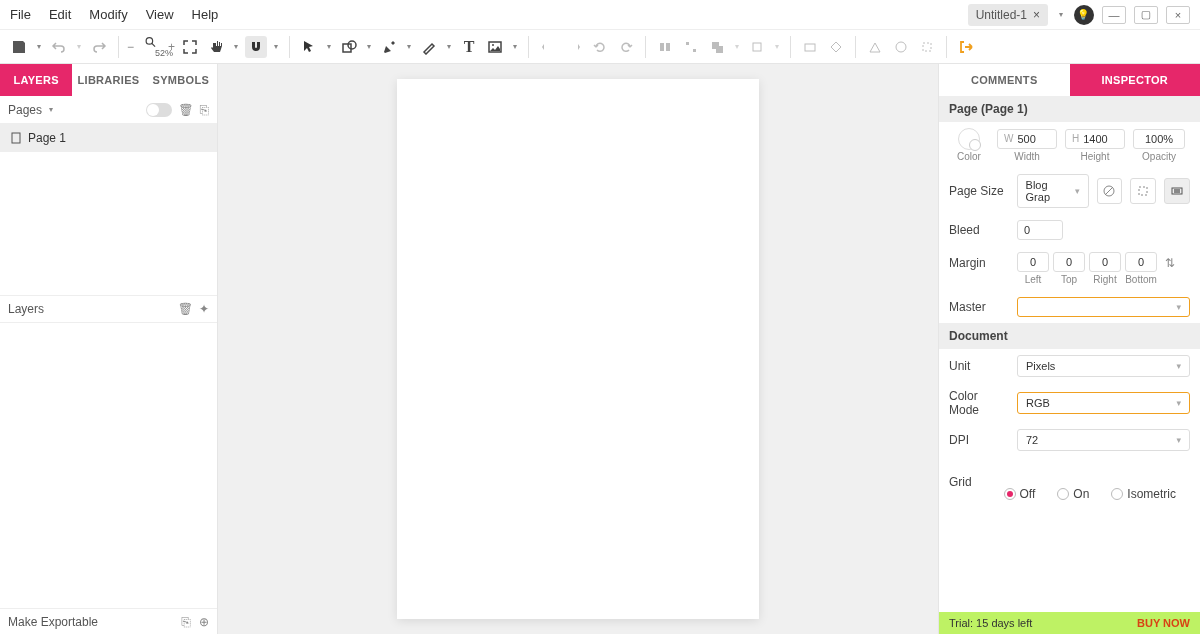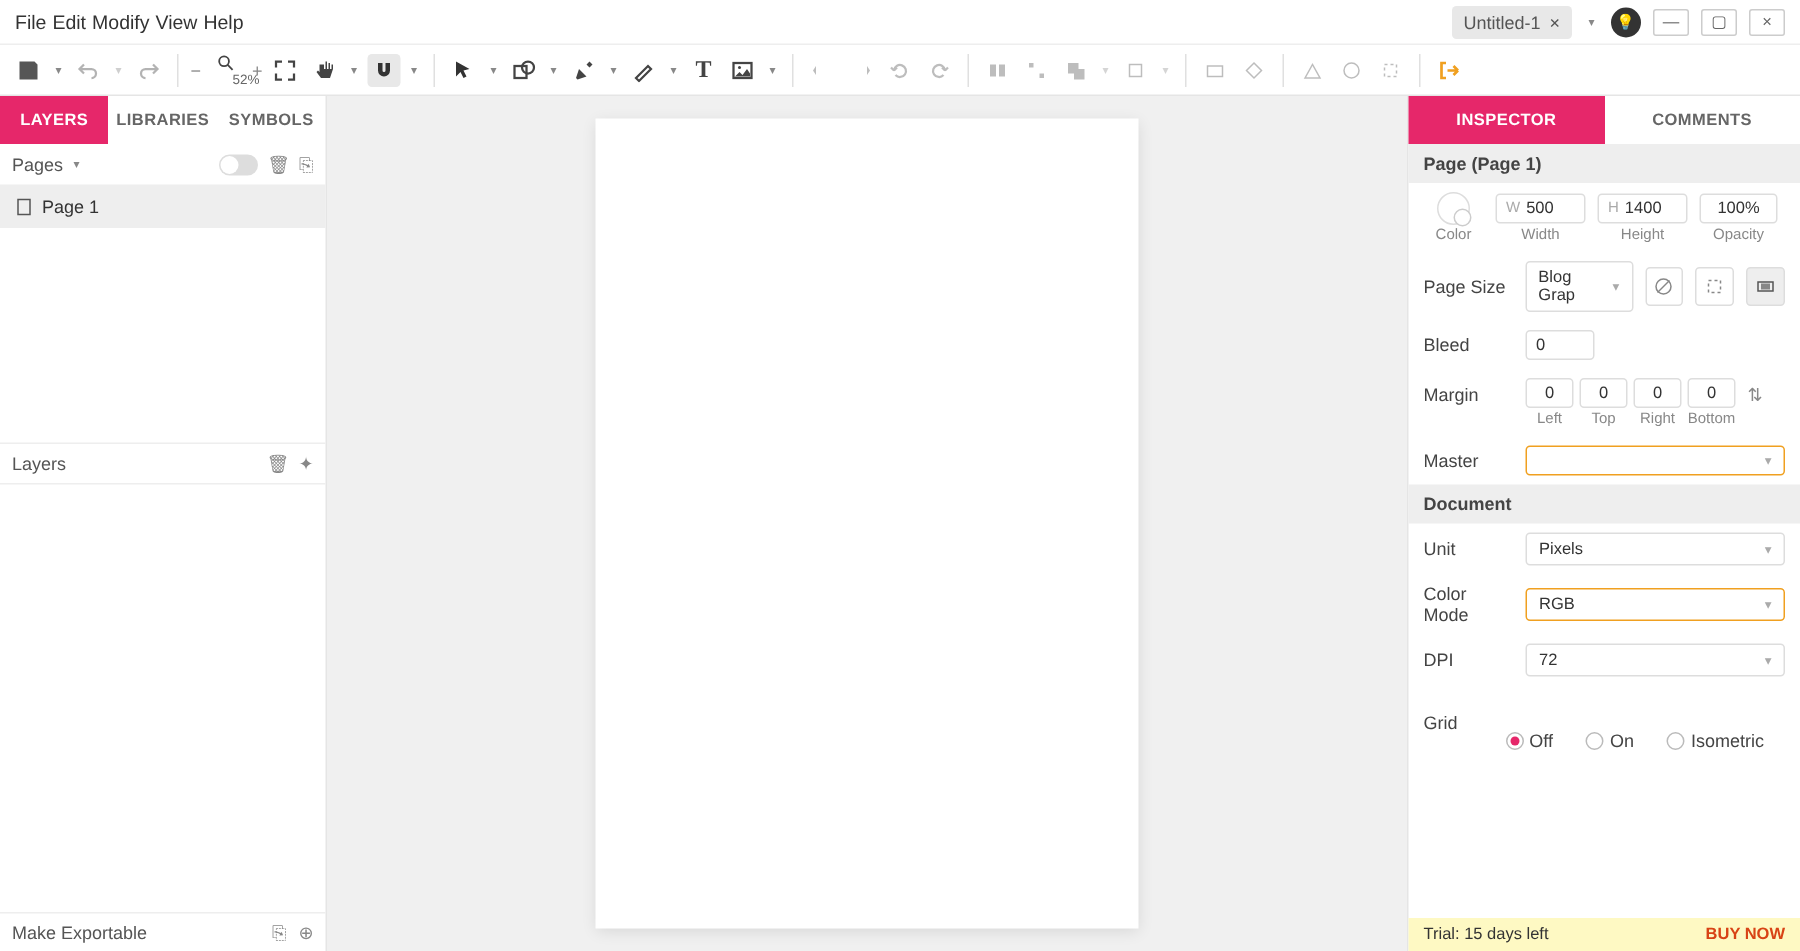--- a/index.html
+++ b/index.html
@@ -1,18 +1,18 @@
 <!DOCTYPE html>
 <html><head>
 <meta charset="utf-8">
 <style>
 *{box-sizing:border-box;margin:0;padding:0;font-family:-apple-system,BlinkMacSystemFont,"Segoe UI",Arial,sans-serif;}
 body{width:1200px;height:634px;overflow:hidden;background:#fff;font-size:12px;color:#333;}
 .topbar{height:30px;display:flex;align-items:center;border-bottom:1px solid #eee;padding:0 10px;}
-.menubar{display:flex;gap:4px;}
+.menubar{display:flex;gap:18px;}
 .menubar span{cursor:pointer;color:#333;font-size:13px;}
 .topbar-right{margin-left:auto;display:flex;align-items:center;gap:8px;}
 .doc-tab{background:#e8e8e8;border-radius:3px;padding:4px 8px;display:flex;align-items:center;gap:6px;font-size:12px;color:#555;}
 .win-btn{width:24px;height:18px;border:1px solid #ccc;border-radius:2px;display:flex;align-items:center;justify-content:center;color:#666;cursor:pointer;font-size:11px;}
 .toolbar{height:34px;display:flex;align-items:center;border-bottom:1px solid #e5e5e5;padding:0 8px;gap:4px;background:#fff;}
 .tbtn{width:22px;height:22px;display:flex;align-items:center;justify-content:center;color:#444;cursor:pointer;border-radius:3px;}
 .tbtn.active{background:#e8e8e8;}
 .tbtn.exit{color:#f0a020;}
 .dd{width:10px;display:flex;align-items:center;justify-content:center;color:#888;font-size:8px;cursor:pointer;}
 .divider{width:1px;height:22px;background:#e0e0e0;margin:0 4px;}
@@ -46,21 +46,21 @@
 .inp .prefix{color:#aaa;font-size:10px;}
 .wide-inp{width:60px;}
 .pct-inp{width:52px;justify-content:center;}
 .dropdown-inp{border:1px solid #ddd;border-radius:3px;padding:4px 8px;font-size:11px;display:flex;align-items:center;justify-content:space-between;flex:1;color:#333;cursor:pointer;}
 .dropdown-inp.highlight{border-color:#f0a020;}
 .icon-btn{width:26px;height:26px;border:1px solid #ddd;border-radius:3px;display:flex;align-items:center;justify-content:center;cursor:pointer;color:#666;}
 .icon-btn.active{background:#eee;}
 .radio{width:12px;height:12px;border:1px solid #bbb;border-radius:50%;display:inline-flex;align-items:center;justify-content:center;margin-right:4px;}
 .radio.checked::after{content:"";width:6px;height:6px;background:#e6276a;border-radius:50%;}
 .radio-label{display:flex;align-items:center;margin-right:14px;cursor:pointer;font-size:12px;margin-top:24px;}
-.trial-bar{position:absolute;bottom:0;left:0;right:0;height:22px;background:#fef9c3;display:flex;align-items:center;justify-content:space-between;padding:0 10px;font-size:11px;color:#333;}
+.trial-bar{position:absolute;bottom:0;left:0;right:0;height:22px;background:#bef264;display:flex;align-items:center;justify-content:space-between;padding:0 10px;font-size:11px;color:#333;}
 .trial-bar .buy{color:#d84315;font-weight:600;cursor:pointer;padding-left:43px;}
 .toggle{width:26px;height:14px;background:#ddd;border-radius:7px;position:relative;}
 .toggle::after{content:"";position:absolute;left:1px;top:1px;width:12px;height:12px;background:#fff;border-radius:50%;}
 .bulb{width:20px;height:20px;background:#333;border-radius:50%;display:flex;align-items:center;justify-content:center;color:#ffc107;font-size:10px;}
 svg{display:block;}
 .margin-inputs{display:flex;gap:4px;}
 .margin-inputs .inp-group .inp{width:32px;justify-content:center;}
 .lock-icon{color:#888;cursor:pointer;}
 </style>
 </head>
@@ -291,22 +291,22 @@
       </div>
     </div>
   </div>
 
   <div class="canvas-area">
     <div class="canvas"></div>
   </div>
 
   <div class="right-panel">
     <div class="right-tabs">
+      <div class="right-tab">COMMENTS</div>
       <div class="right-tab active">INSPECTOR</div>
-      <div class="right-tab">COMMENTS</div>
     </div>
     <div class="group-header">Page (Page 1)</div>
 
     <div class="prop-row">
       <div class="color-label-group">
         <div class="color-swatch"></div>
         <span class="tiny-label">Color</span>
       </div>
       <div class="inp-group">
         <div class="inp wide-inp">

